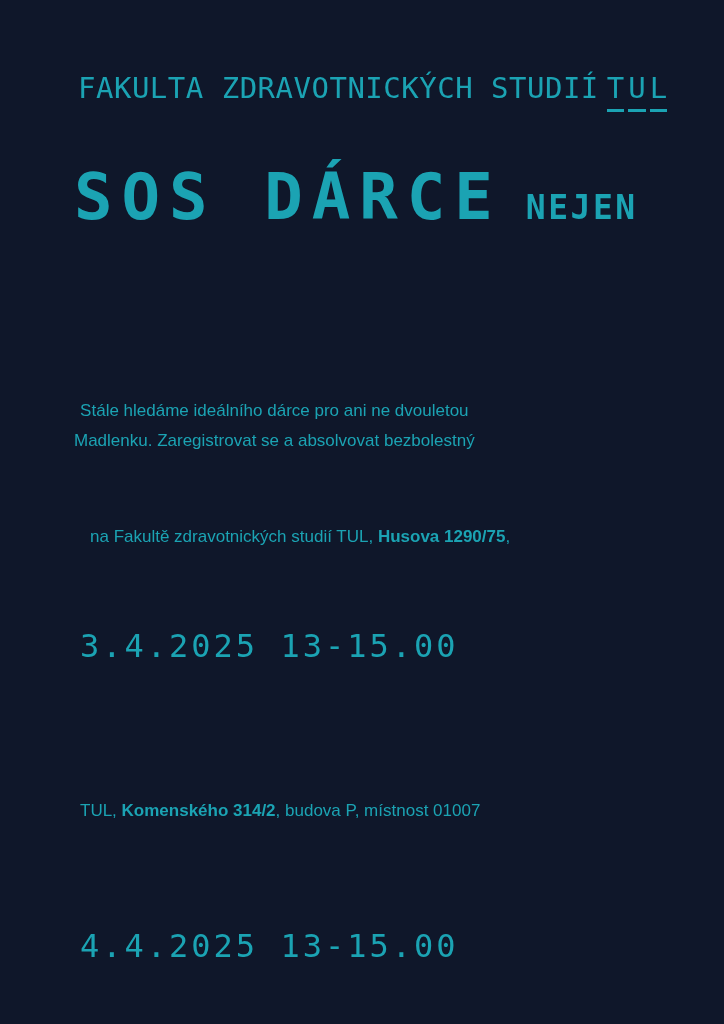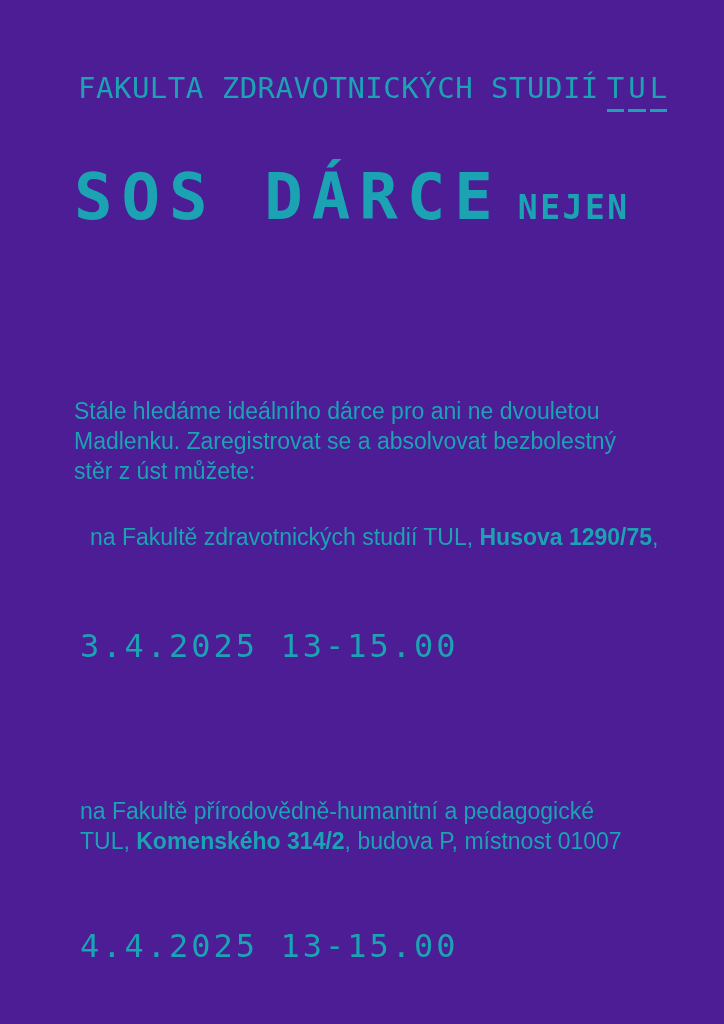--- a/index.html
+++ b/index.html
@@ -11,21 +11,22 @@
     height: 1024px;
     position: relative;
     background: #ffffff;
     overflow: hidden;
     font-family: "Liberation Sans", sans-serif;
     color: #1BA3B3;
   }
   .poster {
     position: absolute;
     inset: 0;
-    background: #4c1d95;
+    background: #0f172a;
+    text-align: center;
   }
   
   .header {
     position: absolute;
     left: 78px;
     top: 70px;
     font-family: "DejaVu Sans Mono", monospace;
     font-size: 29px;
     line-height: 36px;
     letter-spacing: 0.5px;
@@ -52,26 +53,26 @@
     font-weight: bold;
     font-size: 64px;
     line-height: 75px;
     letter-spacing: 9px;
     white-space: nowrap;
     color: #1BA3B3;
   }
   .title-small {
     font-size: 33px;
     letter-spacing: 2.5px;
-    margin-left: 16px;
+    margin-left: 24px;
   }
   
   .bodytext {
     position: absolute;
-    font-size: 23px;
+    font-size: 17px;
     line-height: 30px;
     white-space: nowrap;
     color: #1BA3B3;
   }
   .intro  { left: 74px; top: 396px; }
   .loc1   { left: 90px; top: 522px; }
   .loc2   { left: 80px; top: 796px; }
   .bodytext b { font-weight: bold; }
   
   .dates {
@@ -95,31 +96,29 @@
     <span>FAKULTA ZDRAVOTNICKÝCH STUDIÍ</span><span class="tul"><span class="tul-letter">T</span><span class="tul-letter">U</span><span class="tul-letter">L</span></span>
   </div>
 
   <div class="title">
     <div><span>SOS DÁRCE</span><span class="title-small">NEJEN</span></div>
   </div>
 
   <div class="bodytext intro">
     <div>Stále hledáme ideálního dárce pro ani ne dvouletou</div>
     <div>Madlenku. Zaregistrovat se a absolvovat bezbolestný</div>
-    <div>stěr z úst můžete:</div>
   </div>
 
   <div class="bodytext loc1">
     <div><span>na Fakultě zdravotnických studií TUL, </span><b>Husova 1290/75</b><span>,</span></div>
   </div>
 
   <div class="dates dates1">
     <div>3.4.2025 13-15.00</div>
   </div>
 
   <div class="bodytext loc2">
-    <div>na Fakultě přírodovědně-humanitní a pedagogické</div>
     <div><span>TUL, </span><b>Komenského 314/2</b><span>, budova P, místnost 01007</span></div>
   </div>
 
   <div class="dates date3">4.4.2025 13-15.00</div>
 
 </div>
 
 </body></html>

